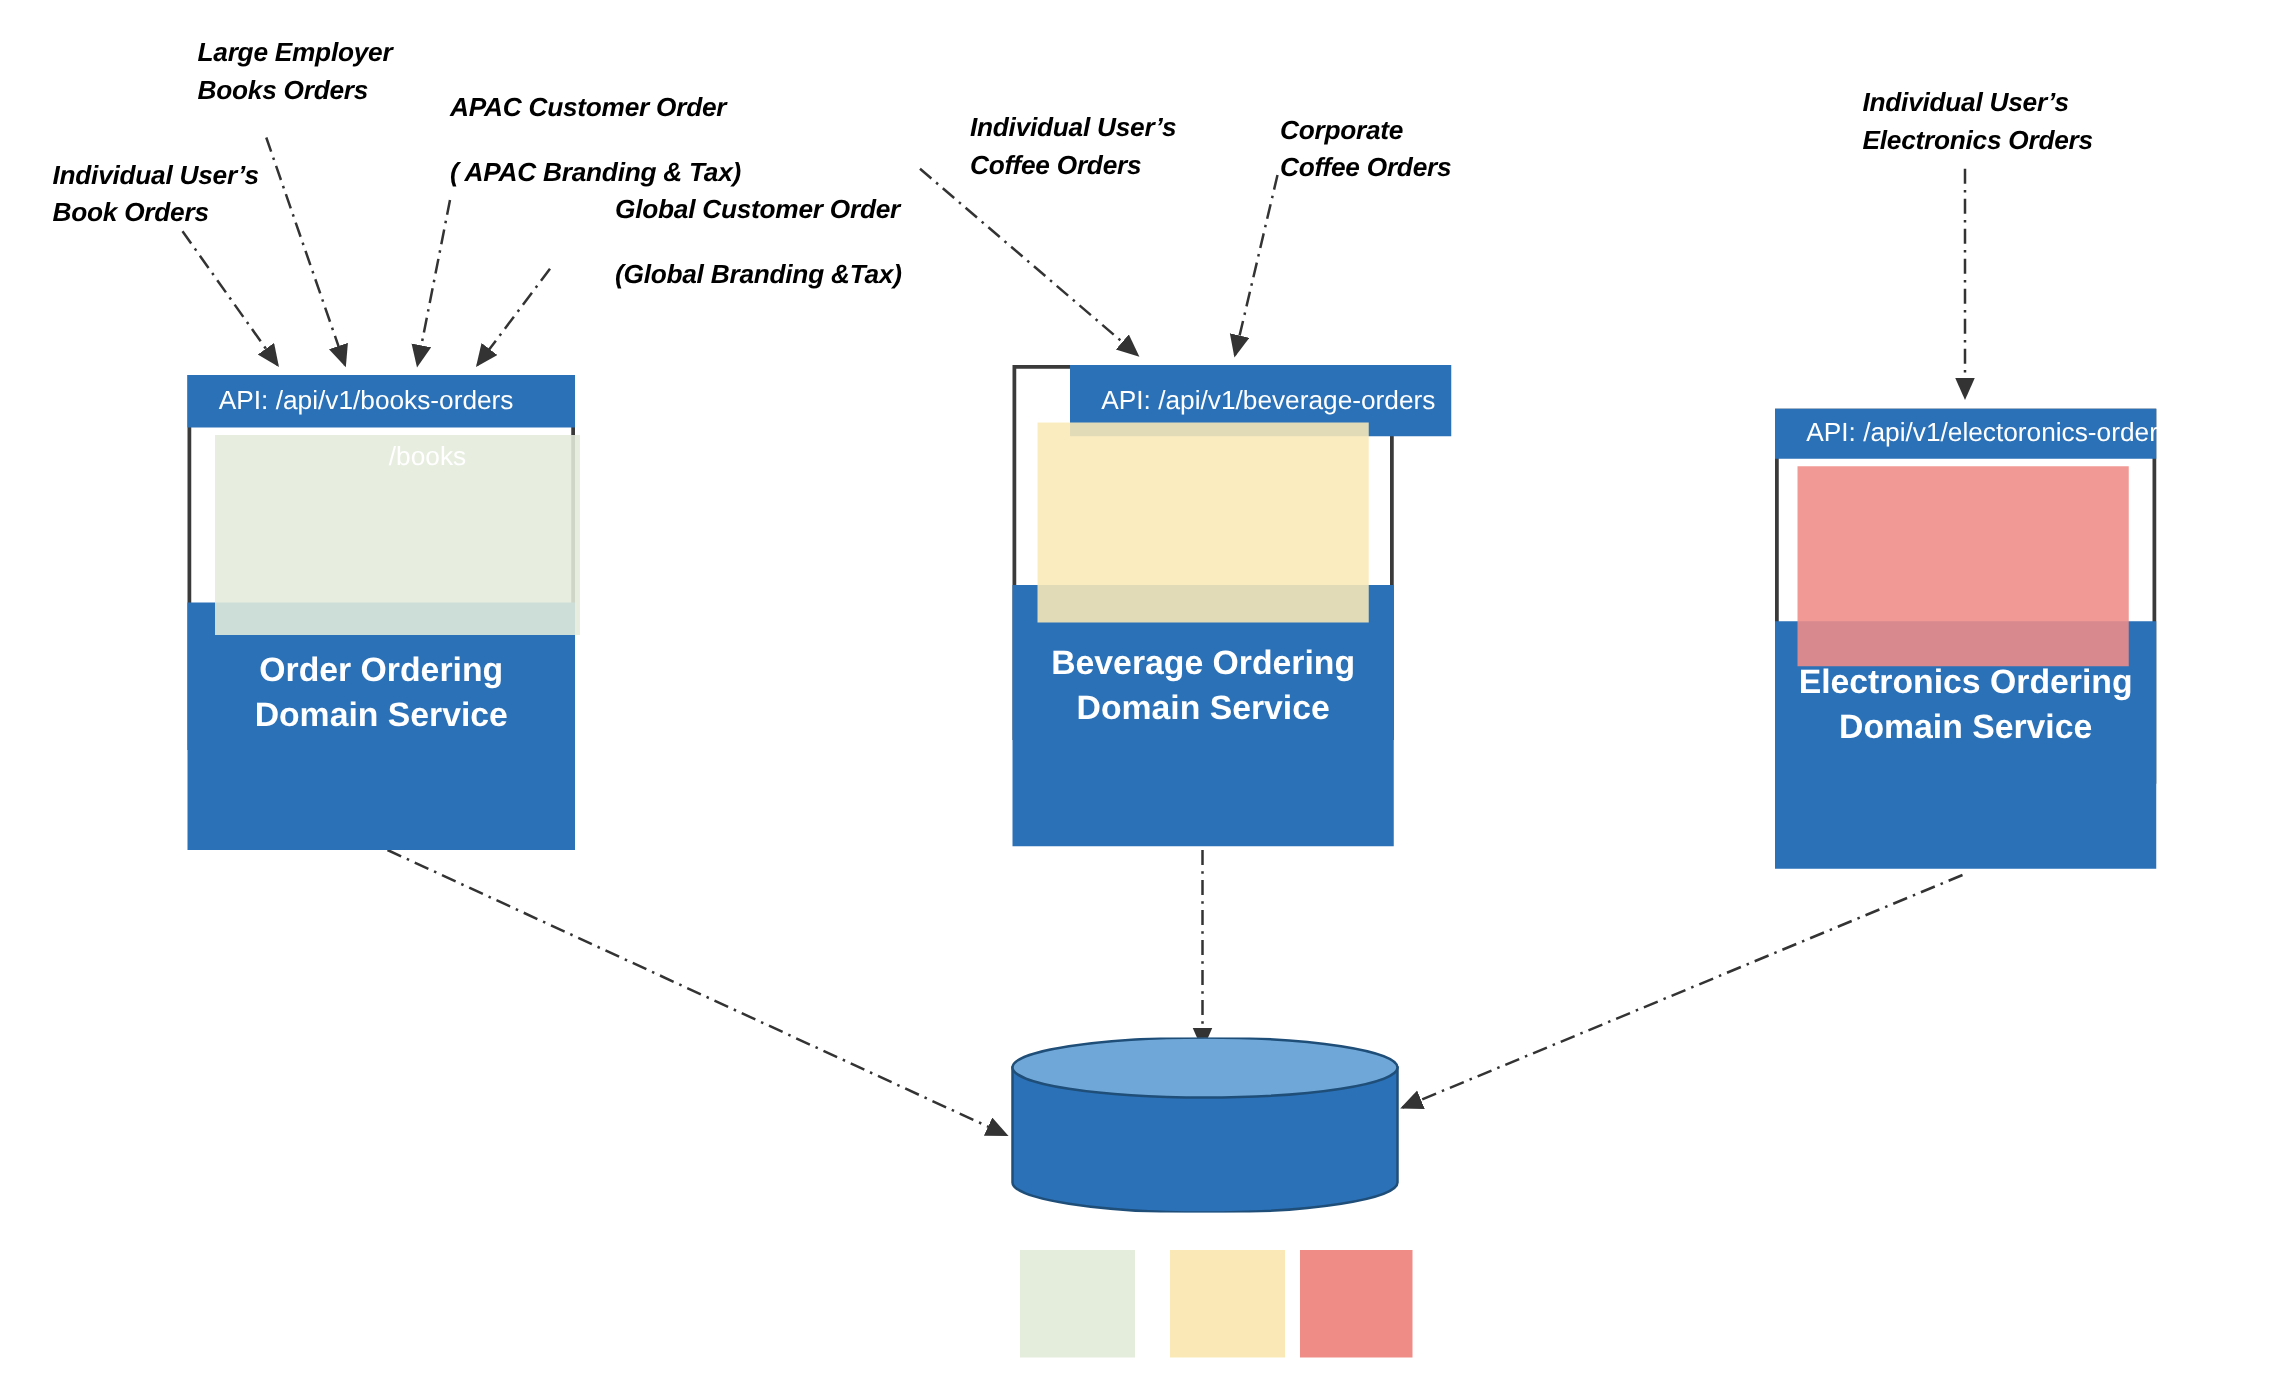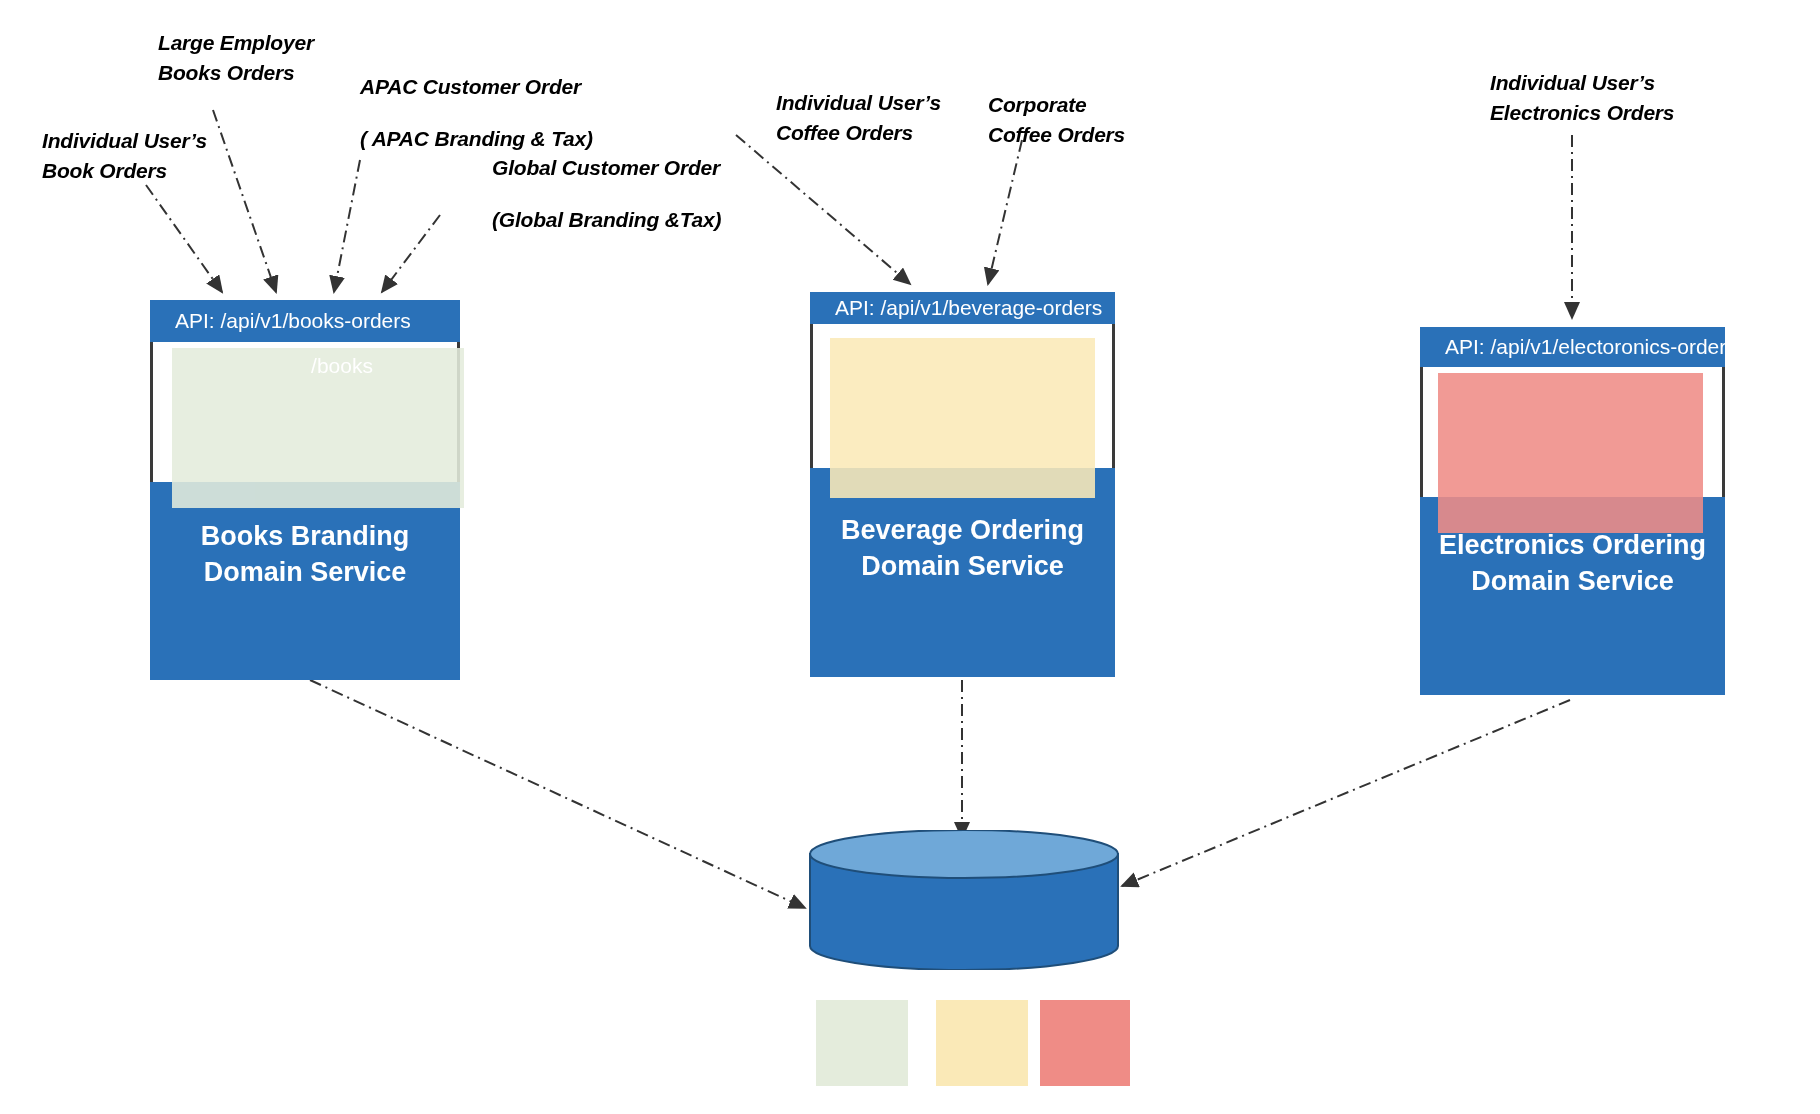--- a/index.html
+++ b/index.html
@@ -134,42 +134,42 @@
 
 ( APAC Branding &amp; Tax)</div>
 
   <div class="annot" style="left:492px; top:155px; line-height:26px;">Global Customer Order
 
 (Global Branding &amp;Tax)</div>
 
   <div class="annot" style="left:776px; top:88px;">Individual User’s
 Coffee Orders</div>
 
-  <div class="annot" style="left:988px; top:90px;">Corporate
+  <div class="annot" style="left:1024px; top:90px;">Corporate
 Coffee Orders</div>
 
   <div class="annot" style="left:1490px; top:68px;">Individual User’s
 Electronics Orders</div>
 
   <div class="service" style="left:150px; top:300px; width:310px; height:380px;">
     <div class="svc-outline" style="width:310px; height:300px;"></div>
     <div class="svc-header" style="width:310px; height:42px;">
       <span>API: /api/v1/books-orders</span>
     </div>
     <div class="svc-body" style="top:182px; width:310px; height:198px;"></div>
     <div class="svc-swatch" style="left:22px; top:48px; width:268px; height:160px; background:#e4ecdc;padding-left:24px;">
       <div class="svc-swatch-label">/books</div>
     </div>
-    <div class="svc-title" style="top:218px;">Books Branding
+    <div class="svc-title" style="top:218px;">Order Ordering
 Domain Service</div>
   </div>
 
   <div class="service" style="left:810px; top:292px; width:305px; height:385px;">
     <div class="svc-outline" style="width:305px; height:300px;"></div>
-    <div class="svc-header" style="width:305px; height:32px;">
+    <div class="svc-header" style="width:305px; height:57px;margin-left:46px;">
       <span>API: /api/v1/beverage-orders</span>
     </div>
     <div class="svc-body" style="top:176px; width:305px; height:209px;"></div>
     <div class="svc-swatch" style="left:20px; top:46px; width:265px; height:160px; background:#fae9b7;">
       <div class="svc-swatch-label"></div>
     </div>
     <div class="svc-title" style="top:220px;">Beverage Ordering
 Domain Service</div>
   </div>
 

